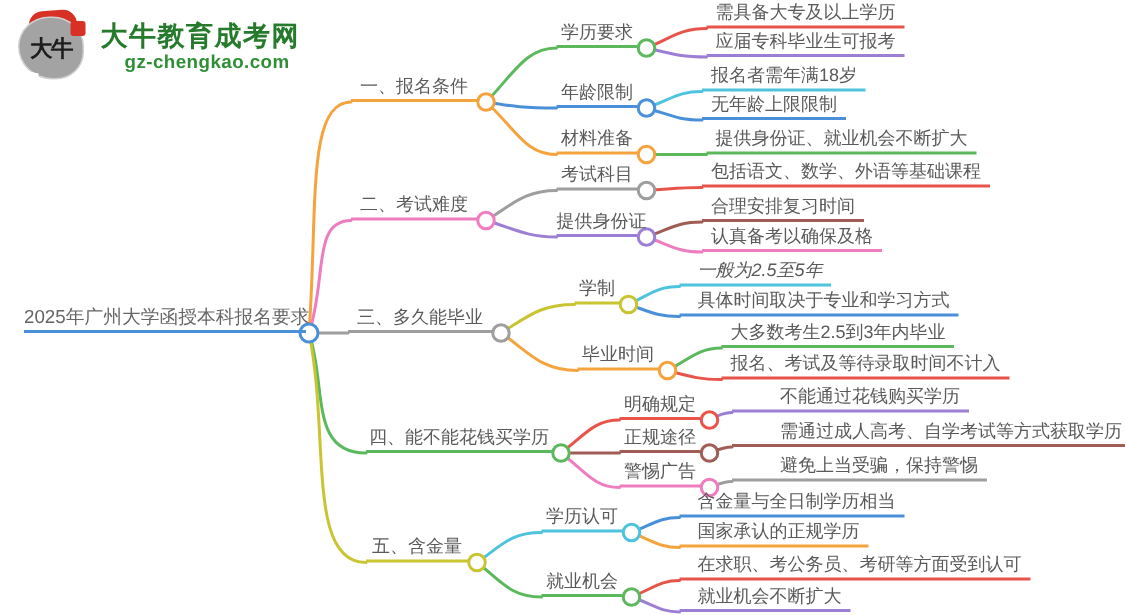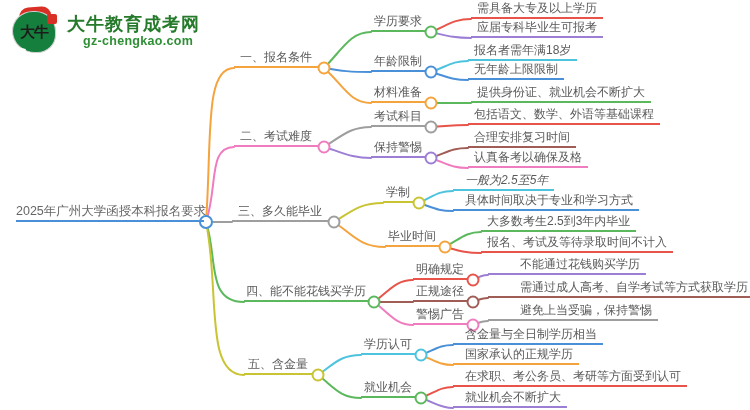--- a/index.html
+++ b/index.html
@@ -7,21 +7,21 @@
          font-family:"Liberation Sans","DejaVu Sans",sans-serif;}
   #wires{position:absolute;left:0;top:0;z-index:0;}
   .node{position:absolute;z-index:2;height:16px;line-height:15px;font-size:12px;color:#5a5a5a;
         border-bottom:2px solid #ccc;white-space:nowrap;text-align:center;}
   .leaf{position:absolute;z-index:2;height:16px;line-height:15px;font-size:12px;color:#5a5a5a;
         border-bottom:2px solid #ccc;white-space:nowrap;padding-right:6px;}
   .central{font-size:12.5px;color:#666;}
   
   .logo{position:absolute;left:12px;top:8px;display:flex;align-items:center;gap:9px;z-index:3;}
   .logo-icon{position:relative;width:46px;height:46px;}
-  .logo-bubble{position:absolute;left:0;top:3px;width:42px;height:40px;background:#15803d;
+  .logo-bubble{position:absolute;left:0;top:3px;width:42px;height:40px;background:#a3a3a3;
                border:1.5px solid #cfcfcf;border-radius:50% 50% 45% 55%;display:flex;
                align-items:center;justify-content:center;font-weight:bold;font-size:15px;
                color:#1c1c1c;letter-spacing:-1px;}
   .logo-hat{position:absolute;left:7px;top:-1px;width:32px;height:11px;border-radius:16px 16px 3px 3px;
             transform:rotate(-4deg);}
   .logo-seal{position:absolute;right:1px;top:6px;width:10px;height:10px;border-radius:2px;}
   .logo-tail{position:absolute;left:5px;bottom:-3px;width:0;height:0;
              border-left:8px solid transparent;border-top:9px solid #fff;transform:rotate(12deg);}
   .logo-title{font-weight:bold;font-size:18px;letter-spacing:1px;line-height:20px;}
   .logo-sub{font-weight:bold;font-size:12.5px;letter-spacing:.3px;line-height:14px;margin-left:16px;}
@@ -119,21 +119,21 @@
   <div class="node" style="left: 234px; top: 50px; width: 84px; border-bottom-color: rgb(245, 163, 61);">一、报名条件</div>
   <div class="node" style="left: 234px; top: 129px; width: 84px; border-bottom-color: rgb(240, 124, 192);">二、考试难度</div>
   <div class="node" style="left: 232px; top: 204px; width: 96px; border-bottom-color: rgb(158, 158, 158);">三、多久能毕业</div>
   <div class="node" style="left: 244px; top: 284px; width: 124px; border-bottom-color: rgb(92, 184, 92);">四、能不能花钱买学历</div>
   <div class="node" style="left: 244px; top: 357px; width: 68px; border-bottom-color: rgb(201, 196, 49);">五、含金量</div>
 
   <div class="node" style="left: 371px; top: 14px; width: 54px; border-bottom-color: rgb(92, 184, 92); text-align: center;">学历要求</div>
   <div class="node" style="left: 371px; top: 54px; width: 54px; border-bottom-color: rgb(74, 144, 217);">年龄限制</div>
   <div class="node" style="left: 371px; top: 85px; width: 54px; border-bottom-color: rgb(245, 163, 61);">材料准备</div>
   <div class="node" style="left: 371px; top: 109px; width: 54px; border-bottom-color: rgb(158, 158, 158);">考试科目</div>
-  <div class="node" style="left: 371px; top: 140px; width: 54px; border-bottom-color: rgb(156, 127, 212);">保持警惕</div>
+  <div class="node" style="left: 371px; top: 140px; width: 54px; border-bottom-color: rgb(156, 127, 212);">提供身份证</div>
   <div class="node" style="left: 383px; top: 185px; width: 30px; border-bottom-color: rgb(201, 196, 49);">学制</div>
   <div class="node" style="left: 385px; top: 229px; width: 54px; border-bottom-color: rgb(245, 163, 61);">毕业时间</div>
   <div class="node" style="left: 413px; top: 262px; width: 54px; border-bottom-color: rgb(232, 84, 74);">明确规定</div>
   <div class="node" style="left: 413px; top: 284px; width: 54px; border-bottom-color: rgb(160, 93, 86);">正规途径</div>
   <div class="node" style="left: 413px; top: 307px; width: 54px; border-bottom-color: rgb(240, 124, 192);">警惕广告</div>
   <div class="node" style="left: 361px; top: 337px; width: 54px; border-bottom-color: rgb(78, 195, 222);">学历认可</div>
   <div class="node" style="left: 361px; top: 380px; width: 54px; border-bottom-color: rgb(92, 184, 92);">就业机会</div>
 
   <div class="leaf" style="left: 471px; top: 1px; padding-left: 6px; border-bottom-color: rgb(232, 84, 74);">需具备大专及以上学历</div>
   <div class="leaf" style="left: 471px; top: 20px; padding-left: 6px; border-bottom-color: rgb(156, 127, 212);">应届专科毕业生可报考</div>

